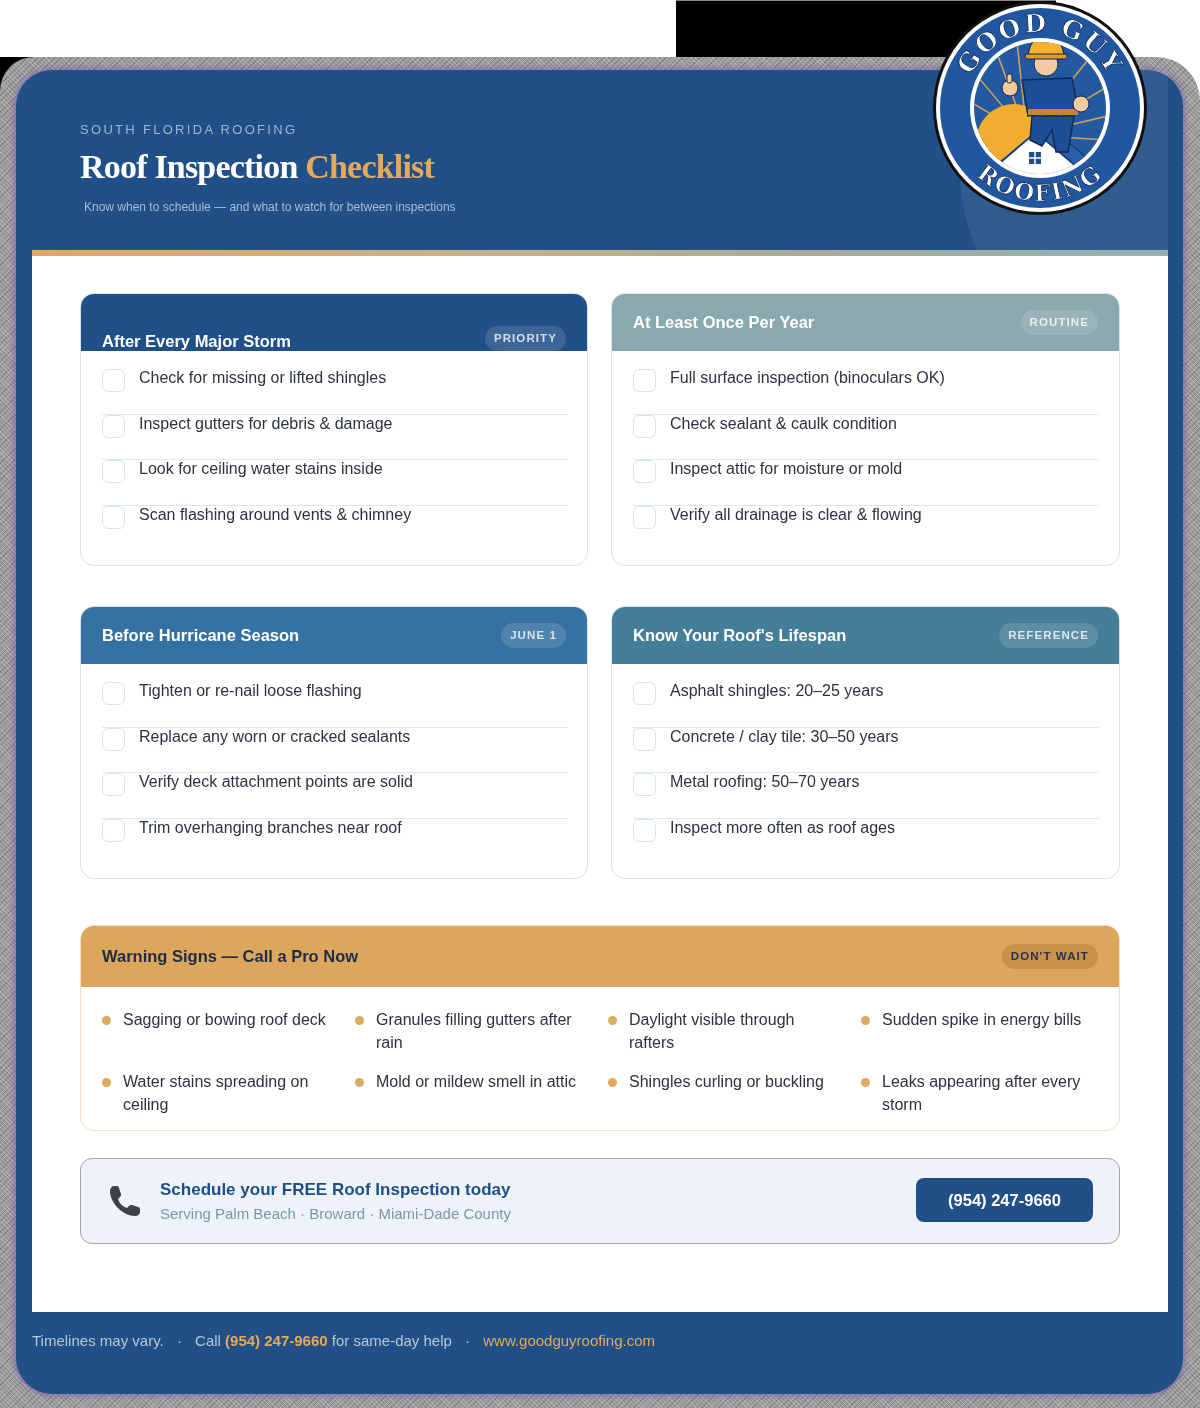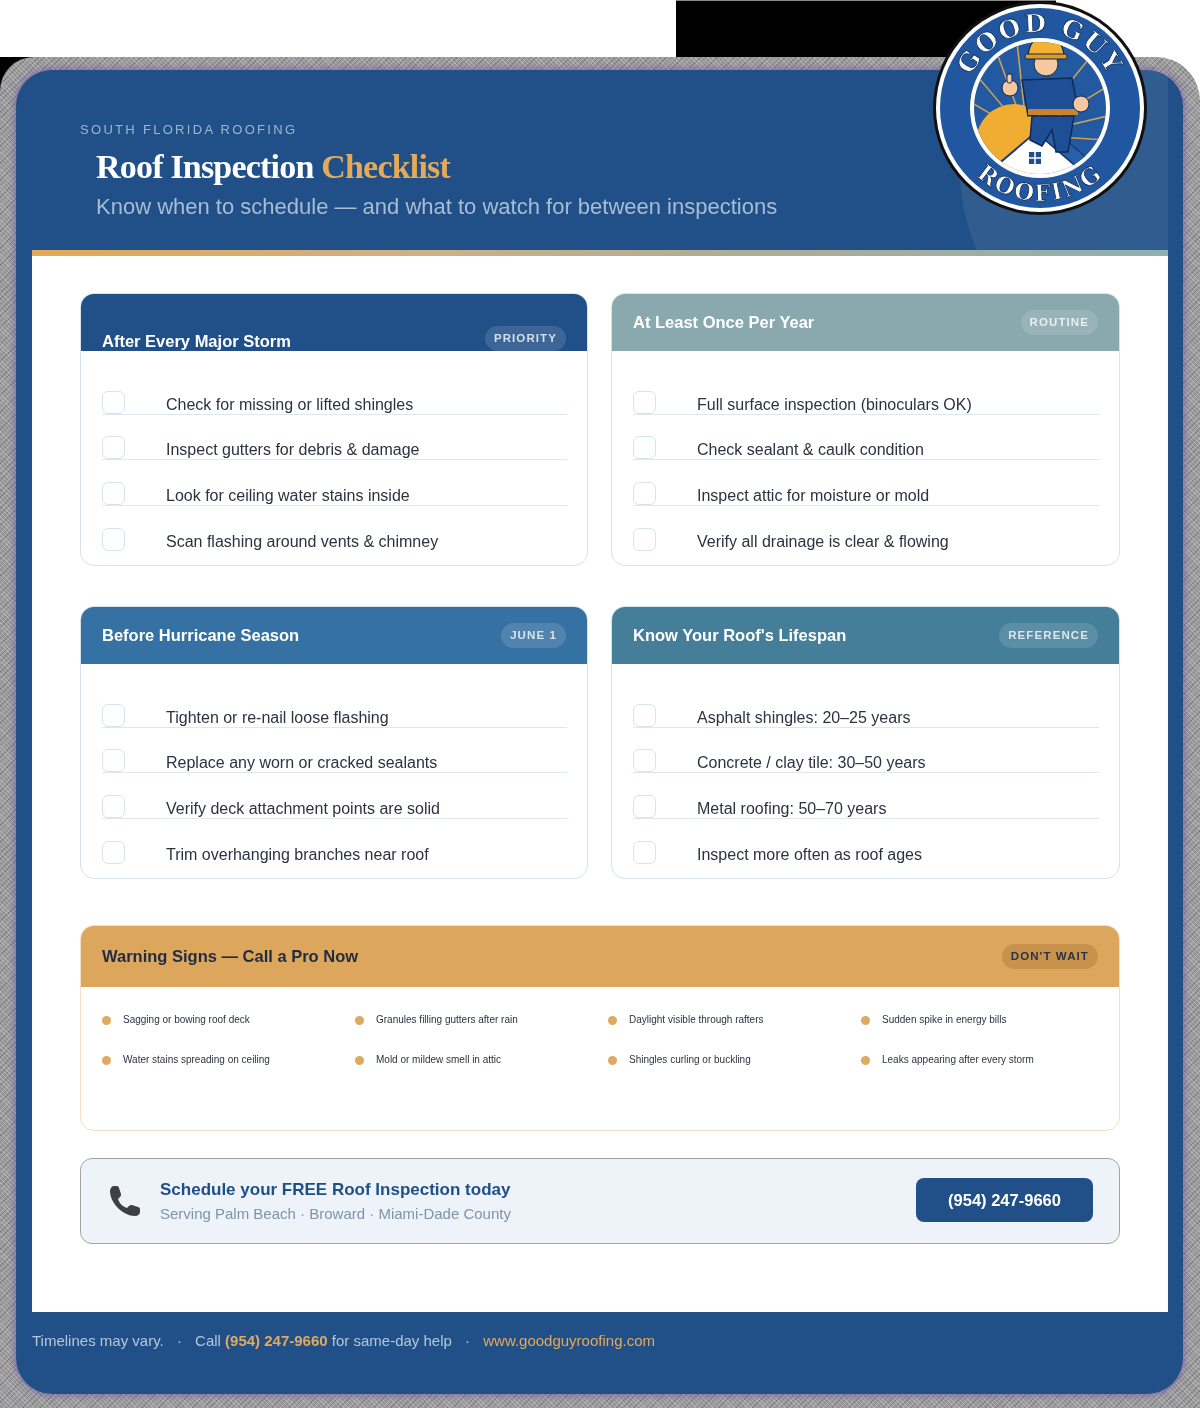--- a/index.html
+++ b/index.html
@@ -19,53 +19,53 @@
       repeating-linear-gradient(90deg, rgba(160,120,200,0.10) 0 1px, transparent 1px 5px);
   }
   .blue-card {
     position:absolute; left:16px; top:70px; width:1167px; height:1324px;
     background:#214f88; border-radius:36px;
     box-shadow:0 0 4px 3px rgba(115,85,175,0.45);
   }
   .header-clip { position:absolute; left:32px; top:70px; width:1136px; height:180px; overflow:hidden; border-radius:24px 0 0 0; }
   .header-circle { position:absolute; left:928px; top:-100px; width:400px; height:400px; border-radius:50%; background:rgba(255,255,255,0.075); }
   .eyebrow { position:absolute; left:80px; top:122px; font-size:13px; line-height:16px; letter-spacing:2.3px; color:#9fb5cc; }
-  .title { position:absolute; left:80px; top:147px; font-family:"Liberation Serif", serif; font-weight:bold; font-size:34px; line-height:40px; letter-spacing:-0.8px; color:#ffffff; white-space:nowrap;margin-left:16px; }
+  .title { position:absolute; left:80px; top:147px; font-family:"Liberation Serif", serif; font-weight:bold; font-size:34px; line-height:40px; letter-spacing:-0.8px; color:#ffffff; white-space:nowrap; }
   .title .accent { color:#e2aa5a; }
-  .subtitle { position:absolute; left:96px; top:197px; font-size:22px; line-height:20px; color:#a8bcd3; white-space:nowrap; }
+  .subtitle { position:absolute; left:84px; top:197px; font-size:12px; line-height:20px; color:#a8bcd3; white-space:nowrap; }
   .logo { position:absolute; left:932px; top:0; width:216px; height:216px; }
 
   .accent-bar { position:absolute; left:32px; top:250px; width:1136px; height:6px;
     background:linear-gradient(90deg,#e2a956 0%,#cdb088 35%,#aead93 62%,#8fb0b2 100%); }
   .page { position:absolute; left:32px; top:256px; width:1136px; height:1056px; background:#ffffff; }
 
   .grid { position:absolute; left:80px; top:293px; width:1040px; display:grid;
     grid-template-columns:508px 509px; column-gap:23px; row-gap:40px; }
   .card { height:273px; box-sizing:border-box; border:1px solid #d4e3ec; border-radius:14px; overflow:hidden; background:#fff; }
   .card-head { height:57px; display:flex; align-items:center; justify-content:space-between; padding:0 21px; box-sizing:border-box; }
   .head-storm { background:#214f88;align-items:flex-end; }
   .head-year { background:#89a9ae;gap:16px; }
   .head-hurricane { background:#3671a3; }
   .head-lifespan { background:#447e98; }
   .card-title { font-size:16.5px; font-weight:bold; color:#ffffff; white-space:nowrap; }
   .badge { height:25px; line-height:25px; padding:0 9px; border-radius:13px; font-size:11.5px; font-weight:bold; letter-spacing:1.1px; color:rgba(255,255,255,0.78); background:rgba(255,255,255,0.13); white-space:nowrap; }
   .card-body { padding:18px 20px 0 21px; }
-  .item { height:45.5px; display:flex; align-items:flex-end; border-bottom:1px solid #dde8ef; box-sizing:border-box;gap:27px; }
+  .item { height:45.5px; display:flex; align-items:flex-start; border-bottom:1px solid #dde8ef; box-sizing:border-box; }
   .item:last-child { border-bottom:none; }
   .checkbox { width:23px; height:23px; box-sizing:border-box; border:1.5px solid #d6e4ed; border-radius:6px; margin-right:14px; flex:none; background:#fff; }
   .item-label { font-size:16px; color:#2b3340; white-space:nowrap; }
 
   .warn { position:absolute; left:80px; top:925px; width:1040px; height:206px; box-sizing:border-box; border:1px solid #f3e0c6; border-radius:14px; overflow:hidden; background:#fff; }
   .warn-head { height:57px; background:#dca75c; display:flex; align-items:center; justify-content:space-between; padding:2px 21px; }
   .warn-title { font-size:16.5px; font-weight:bold; color:#1f2c44; white-space:nowrap; }
   .warn-badge { height:25px; line-height:25px; padding:0 9px; border-radius:13px; font-size:11.5px; font-weight:bold; letter-spacing:1.1px; color:#27334a; background:#c8924d; white-space:nowrap; }
   .warn-body { display:grid; grid-template-columns:repeat(4, 253px); row-gap:17px; padding:22px 0 0 21px; }
   .warn-item { display:flex; align-items:flex-start; }
   .dot { width:9px; height:9px; border-radius:50%; background:#dcaa60; margin-top:7px; margin-right:12px; flex:none; }
-  .warn-text { font-size:10px; line-height:22.5px; color:#2b3340; width:208px; }
+  .warn-text { font-size:16px; line-height:22.5px; color:#2b3340; width:208px; }
 
   .cta { position:absolute; left:80px; top:1158px; width:1040px; height:86px; box-sizing:border-box; background:#edf3f9; border:1px solid #a3a3a3; border-radius:12px; }
   .phone-icon { position:absolute; left:26px; top:24px; width:36px; height:36px; }
   .cta-title { position:absolute; left:79px; top:20px; font-size:17px; line-height:22px; font-weight:bold; color:#1f4f87; white-space:nowrap; }
   .cta-sub { position:absolute; left:79px; top:45px; font-size:15px; line-height:20px; color:#7d95ab; white-space:nowrap; }
   .cta-button { position:absolute; left:835px; top:19px; width:177px; height:44px; border-radius:8px; background:#214f88; color:#fff; font-size:16.5px; font-weight:bold; line-height:44px; text-align:center; border:none; font-family:"Liberation Sans", sans-serif; padding:0; }
 
   .footer { position:absolute; left:32px; top:1331px; width:1136px; text-align:left; font-size:15px; line-height:20px; color:#b7c6d7; white-space:nowrap; }
   .footer .sep { margin:0 9px; }
   .footer .gold { color:#e2aa5a; font-weight:bold; }

